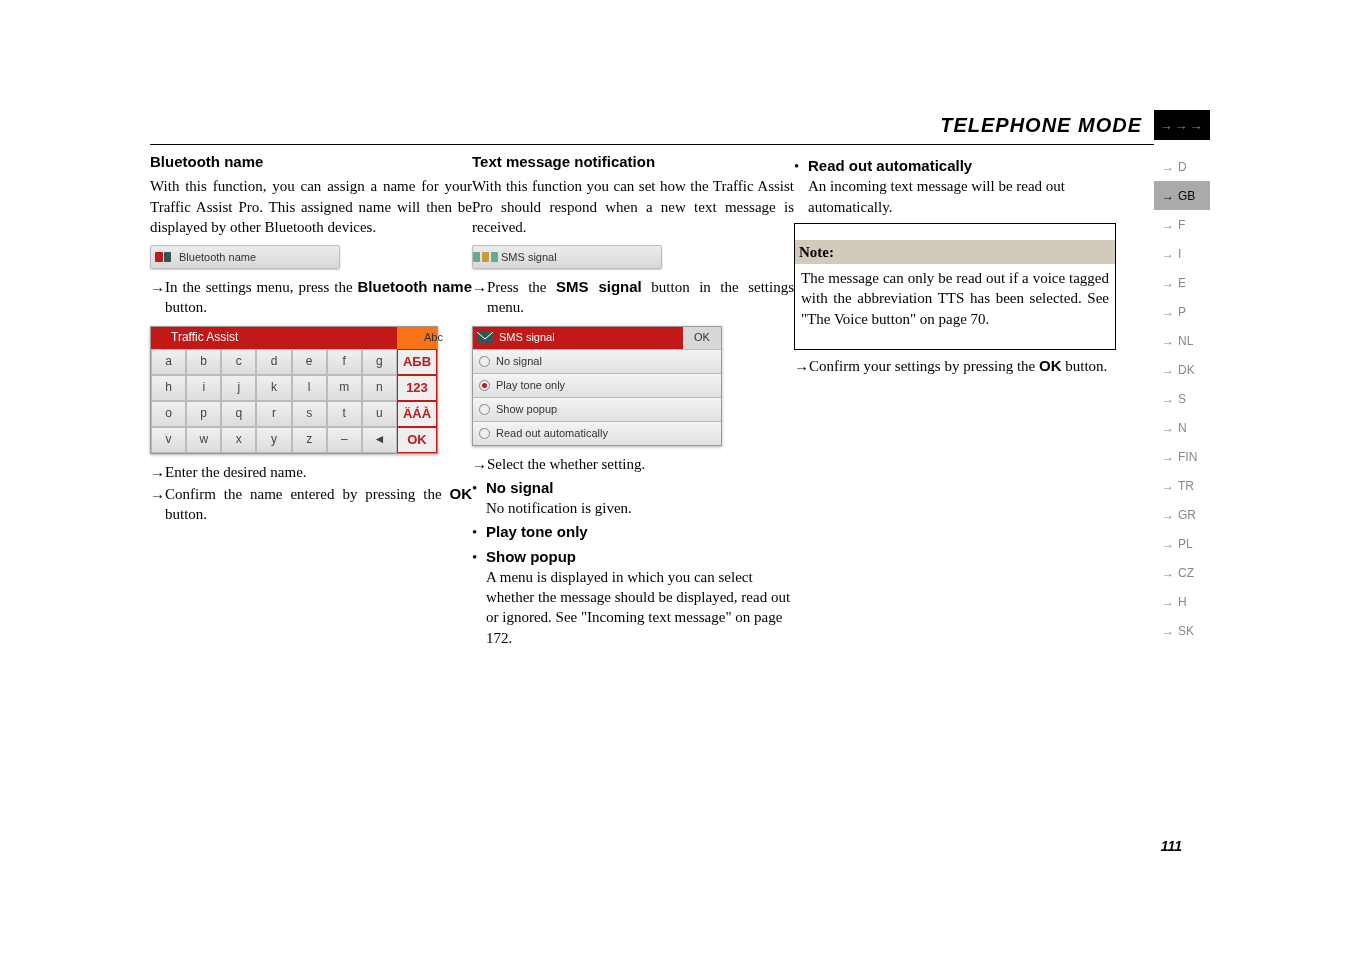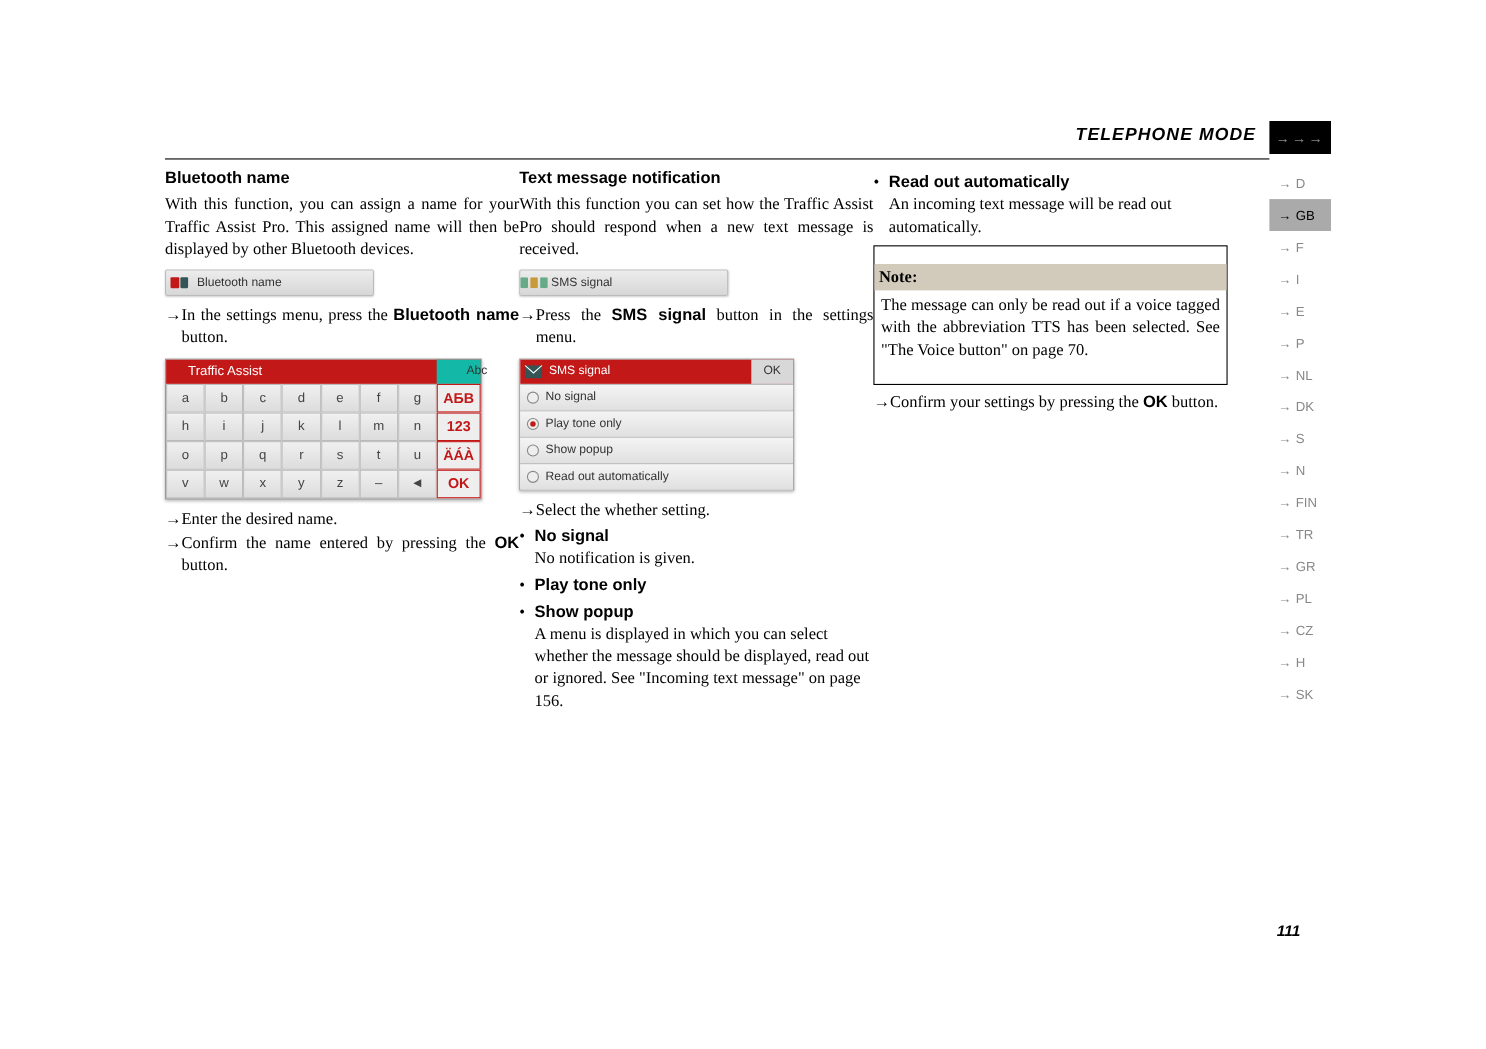--- a/index.html
+++ b/index.html
@@ -22,21 +22,21 @@
     position: absolute;
     top: 0;
     right: 0;
     height: 30px;
     display: flex;
     align-items: stretch;
   }
   .header-title {
     font-family: Arial, sans-serif;
     font-weight: 900;
-    font-size: 16px;
+    font-size: 20px;
     letter-spacing: 1px;
     color: #000;
     padding: 4px 12px 0 0;
     font-style: italic;
     text-align: right;
   }
   .header-arrows {
     background: #000;
     color: #888;
     font-family: Arial, sans-serif;
@@ -126,21 +126,21 @@
     font-size: 12px;
     height: 22px;
     align-items: center;
   }
   .kb-title-left {
     flex: 1;
     padding-left: 20px;
   }
   .kb-title-right {
     width: 40px;
-    background: #14b8a6;
+    background: #f97316;
     color: #333;
     text-align: left;
     height: 100%;
     display: flex;
     align-items: center;
     justify-content: center;
     font-size: 11px;
     padding-left: 33px;
   }
   .kb-grid {
@@ -456,21 +456,21 @@
             <span class="bullet-text bold-sans">Play tone only</span>
           </div>
       </div>
       <div class="bullet-block">
         <div class="bullet-row">
             <span class="bullet-dot">•</span>
             <span class="bullet-text bold-sans">Show popup</span>
           </div>
         <div class="bullet-row">
             <span class="bullet-dot"></span>
-            <span class="bullet-text">A menu is displayed in which you can select whether the message should be displayed, read out or ignored. See "Incoming text message" on page 156.</span>
+            <span class="bullet-text">A menu is displayed in which you can select whether the message should be displayed, read out or ignored. See "Incoming text message" on page 172.</span>
           </div>
       </div>
     </div>
 
     <div class="col">
       <div class="bullet-block">
         <div class="bullet-row">
             <span class="bullet-dot">•</span>
             <span class="bullet-text bold-sans">Read out automatically</span>
           </div>

